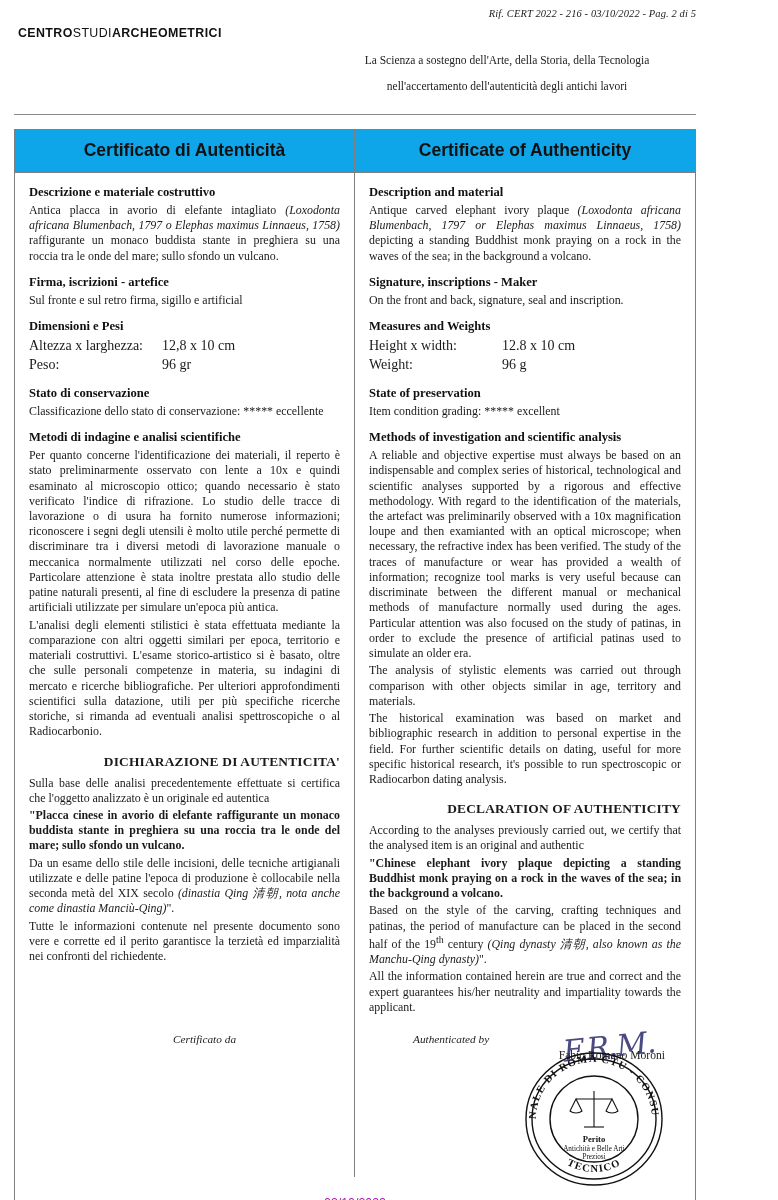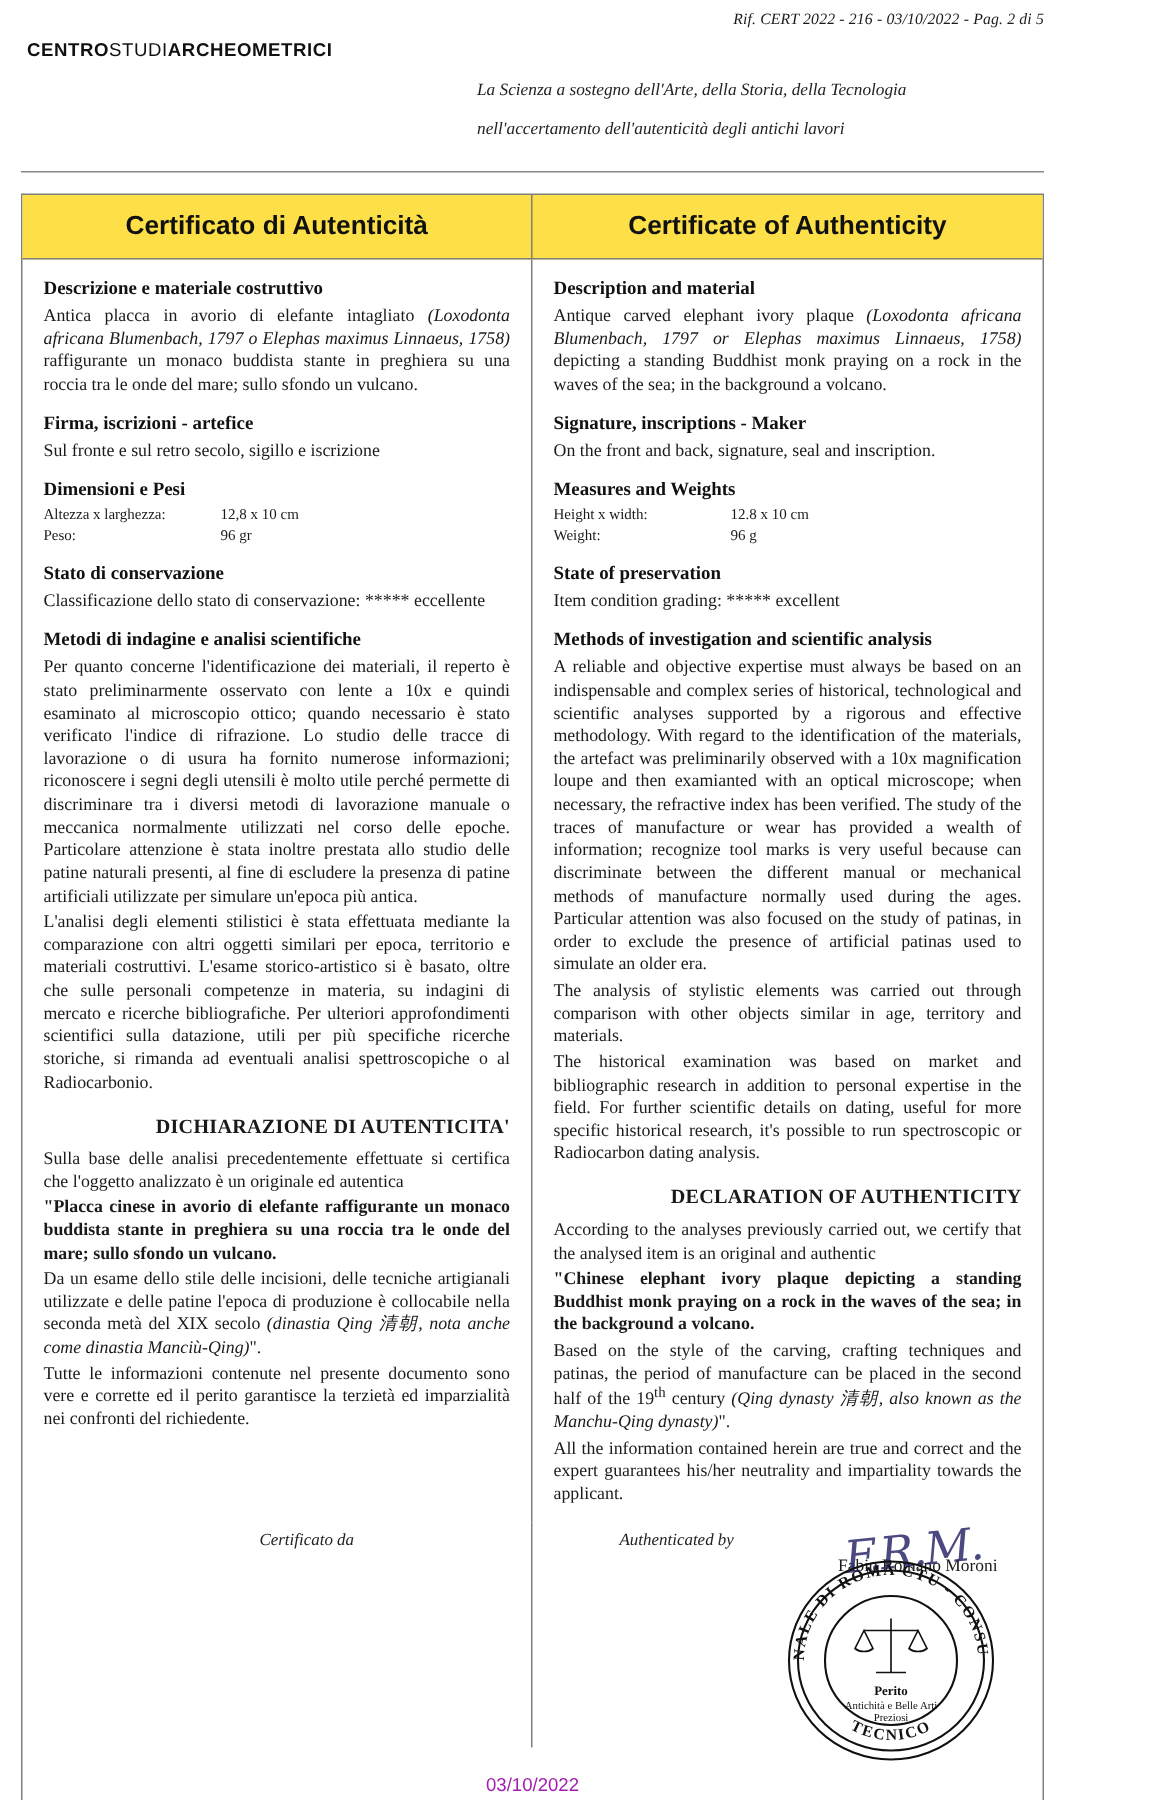--- a/index.html
+++ b/index.html
@@ -45,40 +45,40 @@
     font-family: "Liberation Sans", sans-serif;
     font-size: 12.4px;
     letter-spacing: .4px;
     color: #111;
     margin-top: 1px;
     white-space: nowrap;
   }
   .brand-sub .b { font-weight: bold; }
   .tagline {
     flex: 1;
-    font-style: italic;
+    text-align: center;
     font-size: 11.5px;
     color: #222;
     padding-top: 22px;
     line-height: 2.3;
   }
   .hr-top {
     border: none;
     border-top: 1.6px solid #8a8a8a;
     margin: 14px 14px 0 14px;
   }
 
   
   .frame {
     margin: 14px 14px 0 14px;
     border: 1.6px solid #7f7f7f;
   }
   .titles {
     display: flex;
-    background: #fde047;
+    background: #0ea5e9;
     border-bottom: 1.6px solid #7f7f7f;
   }
   .title-cell {
     flex: 1 1 50%;
     text-align: center;
     font-family: "Liberation Sans", sans-serif;
     font-weight: bold;
     font-size: 17.5px;
     padding: 10px 4px 11px 4px;
     color: #111;
@@ -107,22 +107,23 @@
     font-size: 11.9px;
     line-height: 1.28;
     margin: 0 0 2px 0;
     text-align: justify;
     color: #1a1a1a;
   }
   .it { font-style: italic; }
 
   .measure-row {
     display: flex;
-    font-size: 10px;
+    font-size: 14px;
     line-height: 1.35;
+    gap: 15px;
   }
   .measure-row .lbl { width: 118px; flex: none; }
   .measure-row .val { flex: 1; }
 
   .decl-title {
     text-align: right;
     font-family: "Liberation Serif", serif;
     font-weight: bold;
     font-size: 13.4px;
     margin: 14px 0 6px 0;
@@ -227,21 +228,21 @@
       <div class="title-cell">Certificate of Authenticity</div>
     </div>
 
     <div class="cols">
 
       <div class="col left">
         <h3 class="sec">Descrizione e materiale costruttivo</h3>
         <p class="body"><span>Antica placca in avorio di elefante intagliato </span><span class="it">(Loxodonta africana Blumenbach, 1797 o Elephas maximus Linnaeus, 1758)</span><span> raffigurante un monaco buddista stante in preghiera su una roccia tra le onde del mare; sullo sfondo un vulcano.</span></p>
 
         <h3 class="sec sp">Firma, iscrizioni - artefice</h3>
-        <p class="body">Sul fronte e sul retro secolo, sigillo e iscrizione</p>
+        <p class="body">Sul fronte e sul retro firma, sigillo e artificial</p>
 
         <h3 class="sec sp">Dimensioni e Pesi</h3>
         <div class="measure-row">
           <div class="lbl">Altezza x larghezza:</div>
           <div class="val">12,8 x 10 cm</div>
         </div>
         <div class="measure-row">
           <div class="lbl">Peso:</div>
           <div class="val">96 gr</div>
         </div>

